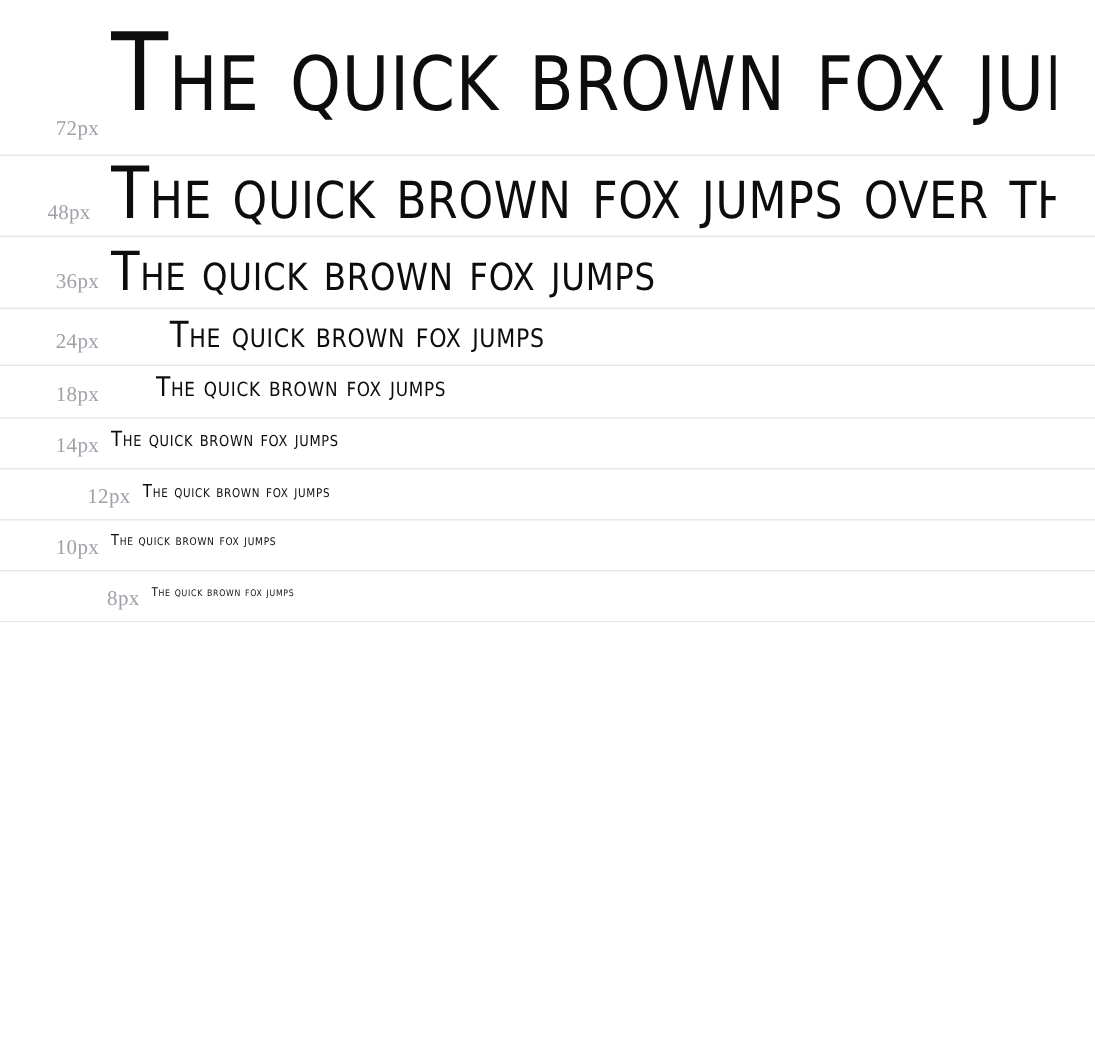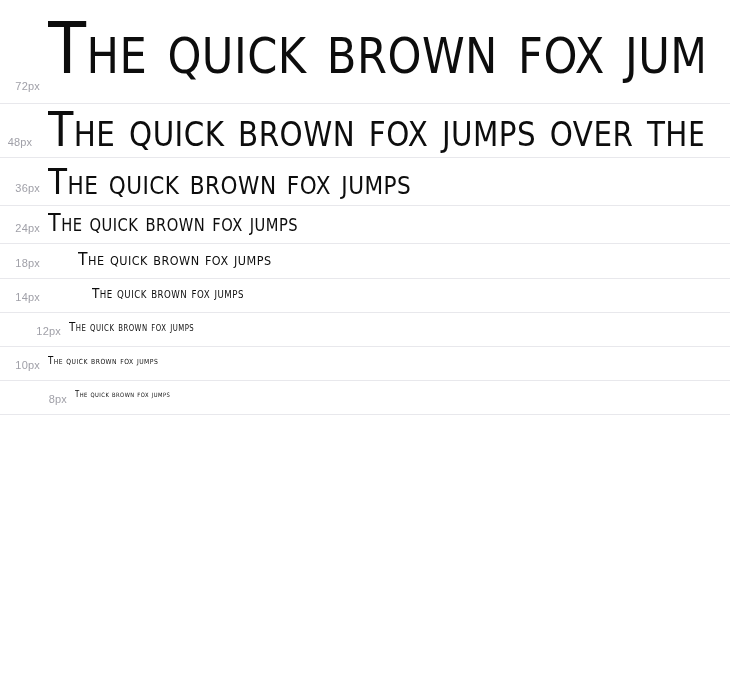--- a/index.html
+++ b/index.html
@@ -24,27 +24,28 @@
     box-sizing: border-box;
     overflow: hidden;
     white-space: nowrap;
   }
   .size-label {
     flex: 0 0 48px;
     width: 48px;
     box-sizing: border-box;
     padding-right: 8px;
     text-align: right;
-    font-family: Liberation Sans, sans-serif;
-    font-size: 11px;
+    font-family: Liberation Serif, serif;
+    font-size: 14px;
     line-height: 13px;
     color: #a0a0a8;
     letter-spacing: 0.2px;
     align-self: flex-end;
     padding-bottom: 6px;
+    margin-left: 26px;
   }
   .sample {
     flex: 1 1 auto;
     font-family: "DejaVu Sans", sans-serif;
     font-weight: 400;
     color: #0d0d0d;
     white-space: nowrap;
     overflow: hidden;
     letter-spacing: 0.5px;
     font-stretch: condensed;
@@ -57,29 +58,29 @@
   .row-72 .size-label { padding-bottom: 10px; }
 
   .row-48 { height: 54px; }
   .row-48 .sample { font-size: 48px; line-height: 50px; }
   .row-48 .size-label { padding-bottom: 8px; text-align: center; }
 
   .row-36 { height: 48px; align-items: center; }
   .row-36 .sample { font-size: 36px; line-height: 44px; }
   .row-36 .size-label { padding-bottom: 10px; }
 
-  .row-24 { height: 38px; }
+  .row-24 { height: 38px; gap: 39px; }
   .row-24 .sample { font-size: 24px; line-height: 34px; }
   .row-24 .size-label { padding-bottom: 8px; }
 
   .row-18 { height: 35px; gap: 30px; }
   .row-18 .sample { font-size: 18px; line-height: 30px; }
   .row-18 .size-label { padding-bottom: 8px; }
 
-  .row-14 { height: 34px; gap: 44px; }
+  .row-14 { height: 34px; }
   .row-14 .sample { font-size: 14px; line-height: 28px; }
   .row-14 .size-label { padding-bottom: 8px; }
 
   .row-12 { height: 34px; padding-left: 21px; }
   .row-12 .sample { font-size: 12px; line-height: 28px; }
   .row-12 .size-label { padding-bottom: 8px; }
 
   .row-10 { height: 34px; }
   .row-10 .sample { font-size: 10px; line-height: 28px; }
   .row-10 .size-label { padding-bottom: 8px; }

